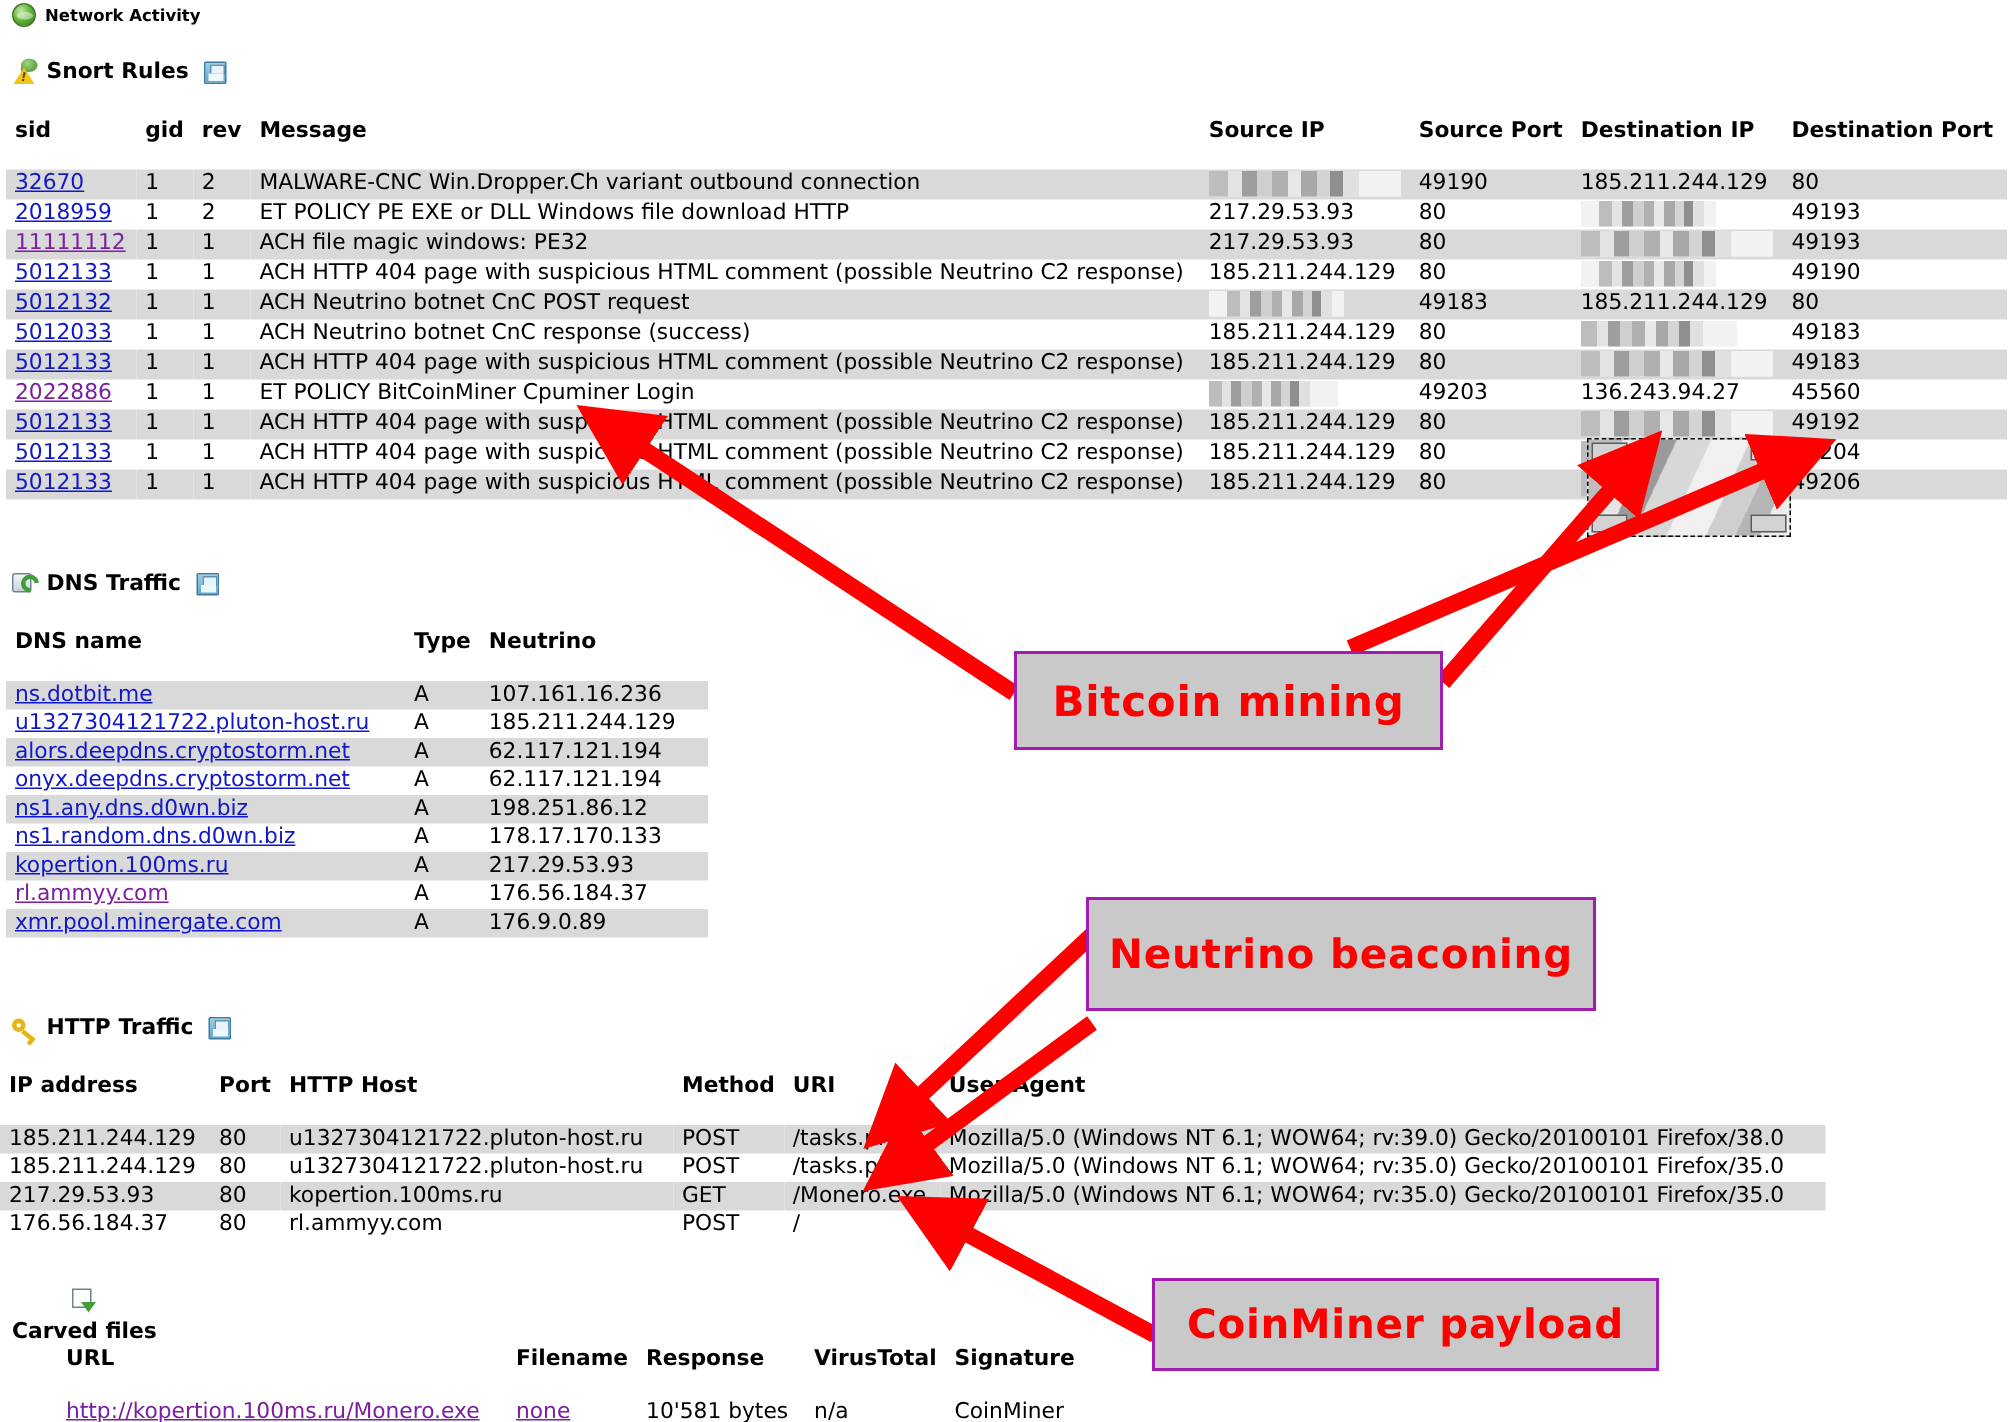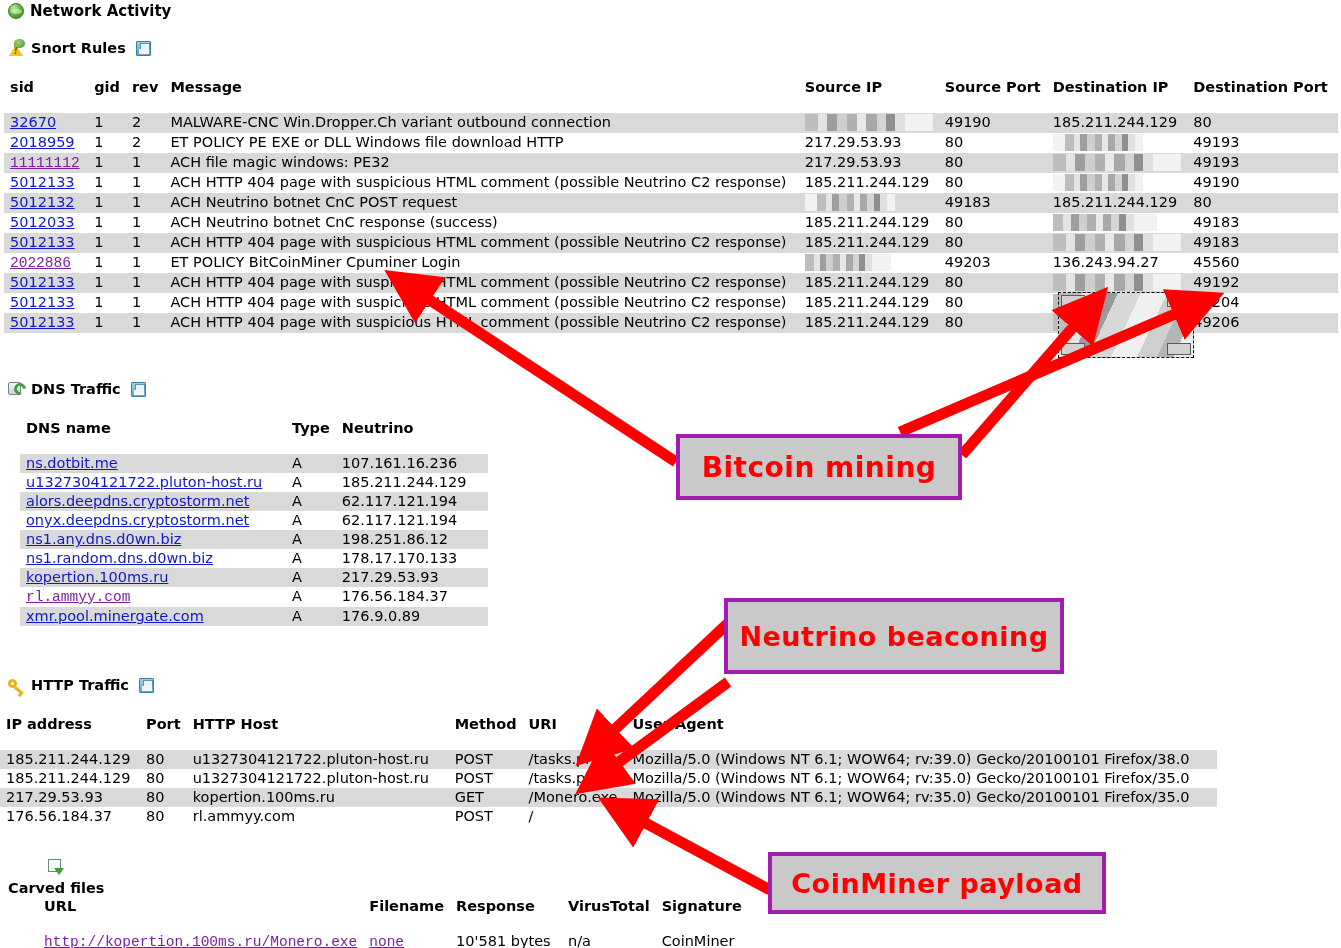--- a/index.html
+++ b/index.html
@@ -16,21 +16,21 @@
     position: relative;
   }
   #page { position: relative; width: 1341px; height: 948px; }
 
   
   .sec-head {
     display: flex; align-items: center; gap: 6px;
     font-weight: bold;
     padding-left: 6px;
   }
-  .sec-head.lvl1 { font-size: 15px; justify-content: center; }
+  .sec-head.lvl1 { font-size: 11px; justify-content: center; }
   .sec-head.lvl2 { font-size: 14.5px; }
 
   
   .ico { display: inline-block; position: relative; flex: 0 0 auto; }
 
   .ico-globe {
     width: 16px; height: 16px; border-radius: 50%;
     background: radial-gradient(circle at 35% 30%, #bfe8a4 0%, #62b23c 48%, #2f7a18 100%);
     border: 1px solid #3c7a22;
     overflow: hidden;
@@ -121,21 +121,21 @@
     background: #ffffff;
   }
   table.grid td {
     padding: 1px 6px 2px 6px;
     white-space: nowrap;
     vertical-align: top;
   }
   table.grid tr.alt td { background: #d9d9d9; }
 
   a.lnk { color: #1018c8; text-decoration: underline; }
-  a.lnk.visited { color: #7b1fa2; font-family: Liberation Mono, monospace; }
+  a.lnk.visited { color: #7b1fa2; }
 
   
   .redact {
     display: inline-block;
     width: 128px; height: 17px;
     vertical-align: top;
     background-color: #efefef;
     background-image:
       linear-gradient(90deg,
         #bdbdbd 0 10%, #e3e3e3 10% 17%, #9e9e9e 17% 25%,
@@ -163,21 +163,21 @@
   }
   .selbox .h.tl { left: 2px; top: 2px; }
   .selbox .h.tr { right: 2px; top: 2px; }
   .selbox .h.bl { left: 2px; bottom: 2px; }
   .selbox .h.br { right: 2px; bottom: 2px; }
 
   
   .callout {
     position: absolute; z-index: 6;
     background: #c9c9c9;
-    border: 4px solid #a21caf;
+    border: 2px solid #a21caf;
     color: #ff0000;
     font-weight: bold;
     display: flex; align-items: center; justify-content: center;
     font-family: "DejaVu Sans", "Liberation Sans", sans-serif;
     letter-spacing: 0.5px;
   }
   svg.arrows {
     position: absolute; left: 0; top: 0;
     width: 1341px; height: 948px;
     pointer-events: none; z-index: 5;
@@ -348,21 +348,21 @@
 
   <div class="sec-head lvl2" style="position:absolute; left:2px; top:381px;text-align:center;">
     <span class="ico ico-dns">
         <i class="card"></i>
         <i class="arrows"></i>
       </span>
     <span>DNS Traffic</span>
     <span class="ico ico-floppy" style="margin-left:4px;"></span>
   </div>
 
-  <table class="grid" id="dns-table" style="position:absolute; left:20px; top:419px;">
+  <table class="grid" id="dns-table" style="position:absolute; left:4px; top:419px;">
     <colgroup>
         <col style="width:266px">
         <col style="width:32px">
         <col style="width:152px">
       </colgroup>
     <thead>
         <tr id="dns-head">
           <th>DNS name</th>
           <th>Type</th>
           <th>Neutrino</th>

